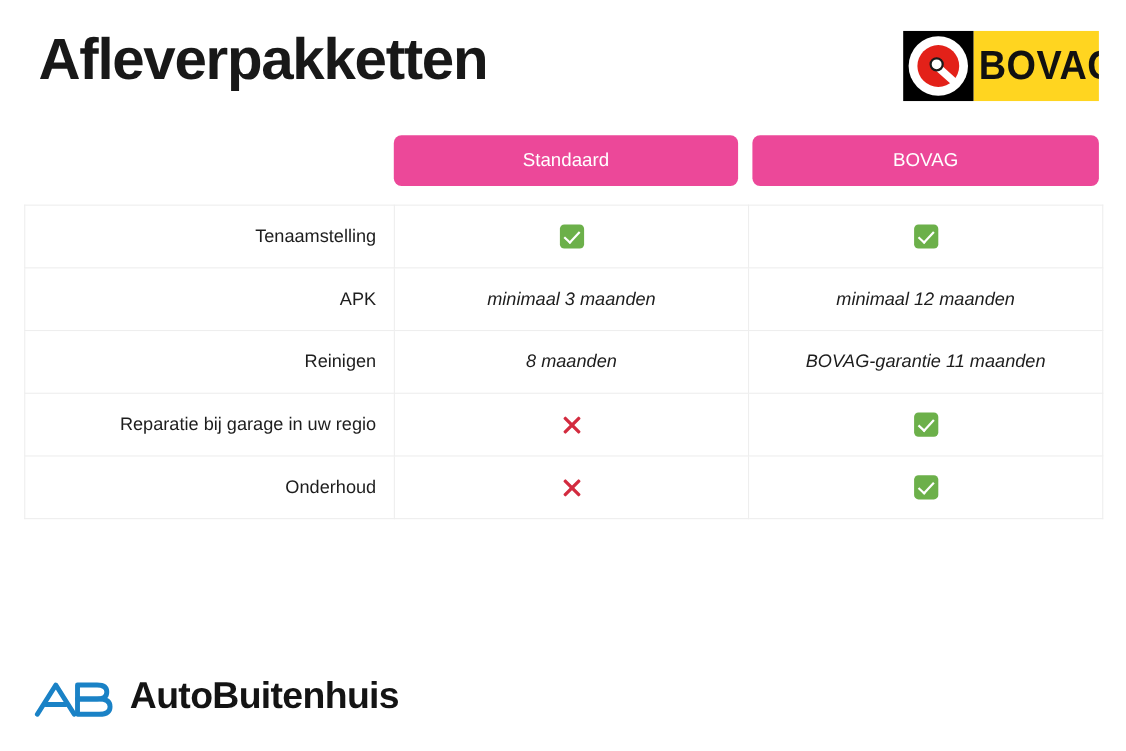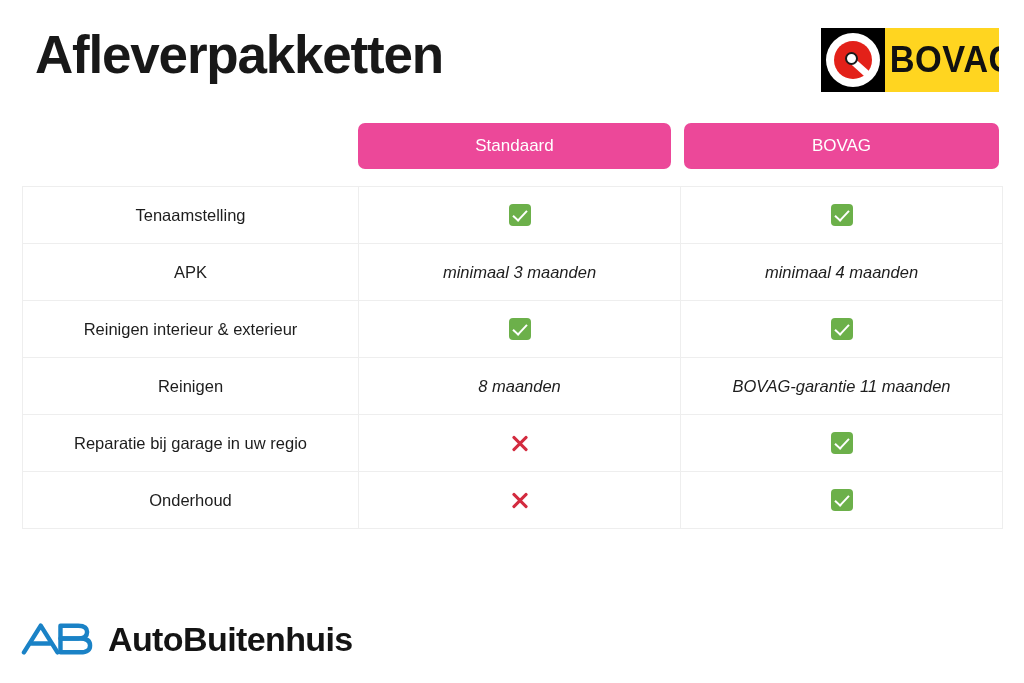--- a/index.html
+++ b/index.html
@@ -140,21 +140,21 @@
   .compare-table td {
     border: 1px solid #eeeeee;
     height: 57px;
     padding: 0 16px;
     vertical-align: middle;
   }
   .cell-feature {
     width: 336px;
     font-size: 16.5px;
     color: #1d1d1d;
-    text-align: center;
+    text-align: right;
     white-space: nowrap;
   }
   .cell-value {
     width: 322px;
     text-align: center;
     font-size: 16.5px;
     color: #1d1d1d;
     white-space: nowrap;
     font-style: italic;
   }
@@ -197,25 +197,25 @@
     height: 3px;
     background: #d32b3f;
     border-radius: 1px;
   }
   .mark-cross::before { transform: rotate(45deg); }
   .mark-cross::after  { transform: rotate(-45deg); }
 
   
   .ab-logo {
     position: absolute;
-    left: 21px;
+    left: 31px;
     top: 616px;
     height: 46px;
     display: flex;
-    align-items: center;
+    align-items: flex-start;
     gap: 13px;
   }
   .ab-mark { width: 74px; height: 40px; display: block; }
   .ab-word {
     font-size: 34px;
     font-weight: 700;
     color: #141414;
     letter-spacing: -0.6px;
     line-height: 1;
     white-space: nowrap;
@@ -248,26 +248,21 @@
   <table class="compare-table">
     <tbody>
         <tr>
           <td class="cell-feature"><span>Tenaamstelling</span></td>
           <td class="cell-value"><span class="mark-check"></span></td>
           <td class="cell-value"><span class="mark-check"></span></td>
         </tr>
         <tr>
           <td class="cell-feature"><span>APK</span></td>
           <td class="cell-value"><span>minimaal 3 maanden</span></td>
-          <td class="cell-value"><span>minimaal 4 maanden</span></td>
-        </tr>
-        <tr>
-          <td class="cell-feature"><span>Reinigen interieur &amp; exterieur</span></td>
-          <td class="cell-value"><span class="mark-check"></span></td>
-          <td class="cell-value"><span class="mark-check"></span></td>
+          <td class="cell-value"><span>minimaal 12 maanden</span></td>
         </tr>
         <tr>
           <td class="cell-feature"><span>Reinigen</span></td>
           <td class="cell-value"><span>8 maanden</span></td>
           <td class="cell-value"><span>BOVAG-garantie 11 maanden</span></td>
         </tr>
         <tr>
           <td class="cell-feature"><span>Reparatie bij garage in uw regio</span></td>
           <td class="cell-value"><span class="mark-cross"></span></td>
           <td class="cell-value"><span class="mark-check"></span></td>

